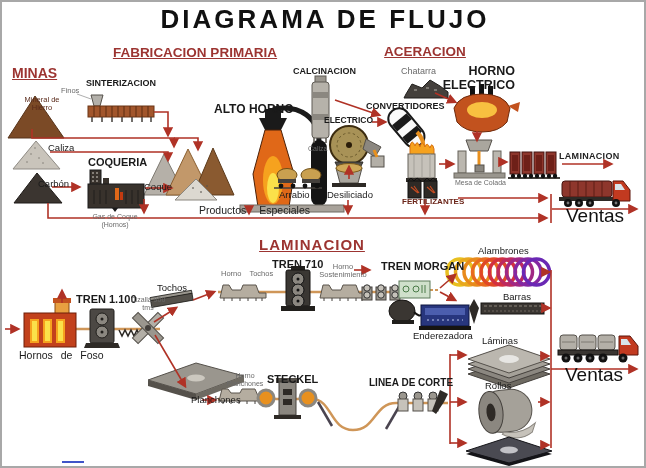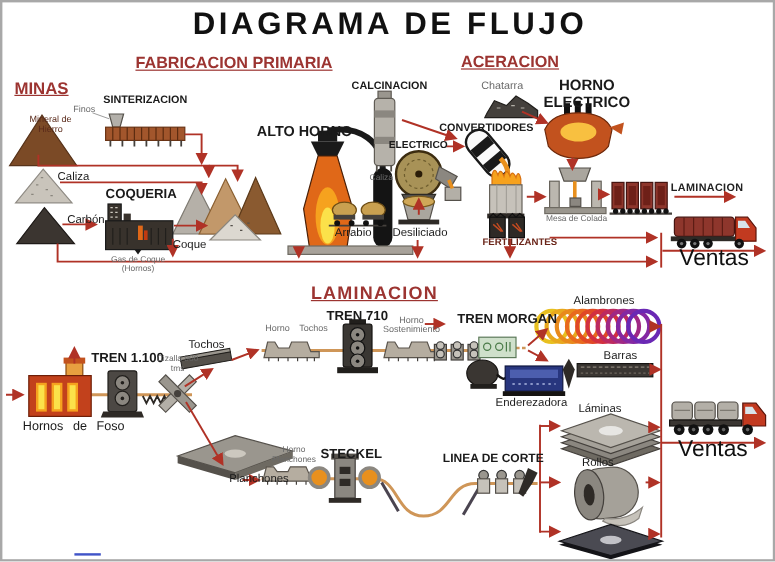--- a/index.html
+++ b/index.html
@@ -406,36 +406,37 @@
 
 <div class="lbl b red" style="left:98px;top:43px;width:190px;text-align:center;font-size:13.5px;">FABRICACION PRIMARIA</div>
 <div class="lbl b red" style="left:362px;top:42px;width:122px;text-align:center;font-size:13.5px;">ACERACION</div>
 <div class="lbl b red" style="left:10px;top:64px;font-size:14px;">MINAS</div>
 <div class="lbl b red" style="left:250px;top:235px;width:120px;text-align:center;font-size:15px;letter-spacing:1px;">LAMINACION</div>
 
 <div class="lbl b" style="left:84px;top:76px;font-size:9px;">SINTERIZACION</div>
 <div class="lbl gy" style="left:59px;top:85px;font-size:7.5px;">Finos</div>
 <div class="lbl c" style="left:21px;top:94px;width:38px;font-size:7.5px;color:#5a2a1a;">Mineral de Hierro</div>
 <div class="lbl" style="left:46px;top:141px;font-size:9.5px;">Caliza</div>
-<div class="lbl" style="left:54px;top:177px;font-size:9.5px;">Carbón</div>
+<div class="lbl" style="left:36px;top:177px;font-size:9.5px;">Carbón</div>
 <div class="lbl b" style="left:86px;top:154px;font-size:11px;">COQUERIA</div>
 <div class="lbl c gy" style="left:82px;top:211px;width:62px;font-size:7px;">Gas de Coque (Hornos)</div>
-<div class="lbl" style="left:142px;top:198px;font-size:9.5px;">Coque</div>
+<div class="lbl" style="left:142px;top:180px;font-size:9.5px;">Coque</div>
 <div class="lbl b" style="left:212px;top:101px;font-size:12px;">ALTO HORNO</div>
 <div class="lbl" style="left:277px;top:188px;font-size:9.5px;">Arrabio</div>
 <div class="lbl b" style="left:291px;top:64px;font-size:9px;">CALCINACION</div>
 <div class="lbl gy" style="left:306px;top:143px;font-size:7px;">Caliza</div>
 <div class="lbl b" style="left:322px;top:114px;font-size:8.5px;">ELECTRICO</div>
 <div class="lbl" style="left:325px;top:188px;font-size:9.5px;">Desiliciado</div>
 <div class="lbl b" style="left:364px;top:99px;font-size:9px;">CONVERTIDORES</div>
 <div class="lbl gy" style="left:399px;top:64px;font-size:9px;">Chatarra</div>
-<div class="lbl b c" style="left:446px;top:62px;width:82px;font-size:12.5px;">HORNO ELECTRICO</div>
+<div class="lbl b c" style="left:431px;top:62px;width:82px;font-size:12.5px;text-align:right;">HORNO ELECTRICO</div>
 <div class="lbl gy" style="left:453px;top:177px;font-size:7px;">Mesa de Colada</div>
 <div class="lbl b" style="left:557px;top:149px;font-size:9px;color:#222;letter-spacing:0.3px;">LAMINACION</div>
 <div class="lbl b" style="left:400px;top:196px;font-size:8px;color:#6a2418;">FERTILIZANTES</div>
+<div class="lbl" style="left:197px;top:203px;font-size:10.5px;word-spacing:10px;color:#222;">Productos Especiales</div>
 <div class="lbl" style="left:564px;top:203px;font-size:19px;color:#111;">Ventas</div>
 
 <div class="lbl b" style="left:270px;top:256px;font-size:11px;">TREN 710</div>
 <div class="lbl gy" style="left:219px;top:268px;font-size:7.5px;word-spacing:6px;">Horno Tochos</div>
 <div class="lbl c gy" style="left:313px;top:261px;width:56px;font-size:7.5px;">Horno Sostenimiento</div>
 <div class="lbl b" style="left:379px;top:258px;font-size:11px;">TREN MOR­GAN</div>
 <div class="lbl" style="left:476px;top:244px;font-size:9.5px;">Alambrones</div>
 <div class="lbl" style="left:501px;top:290px;font-size:9.5px;">Barras</div>
 <div class="lbl" style="left:411px;top:329px;font-size:9.5px;">Enderezadora</div>
 <div class="lbl b" style="left:74px;top:291px;font-size:11px;">TREN 1.100</div>

